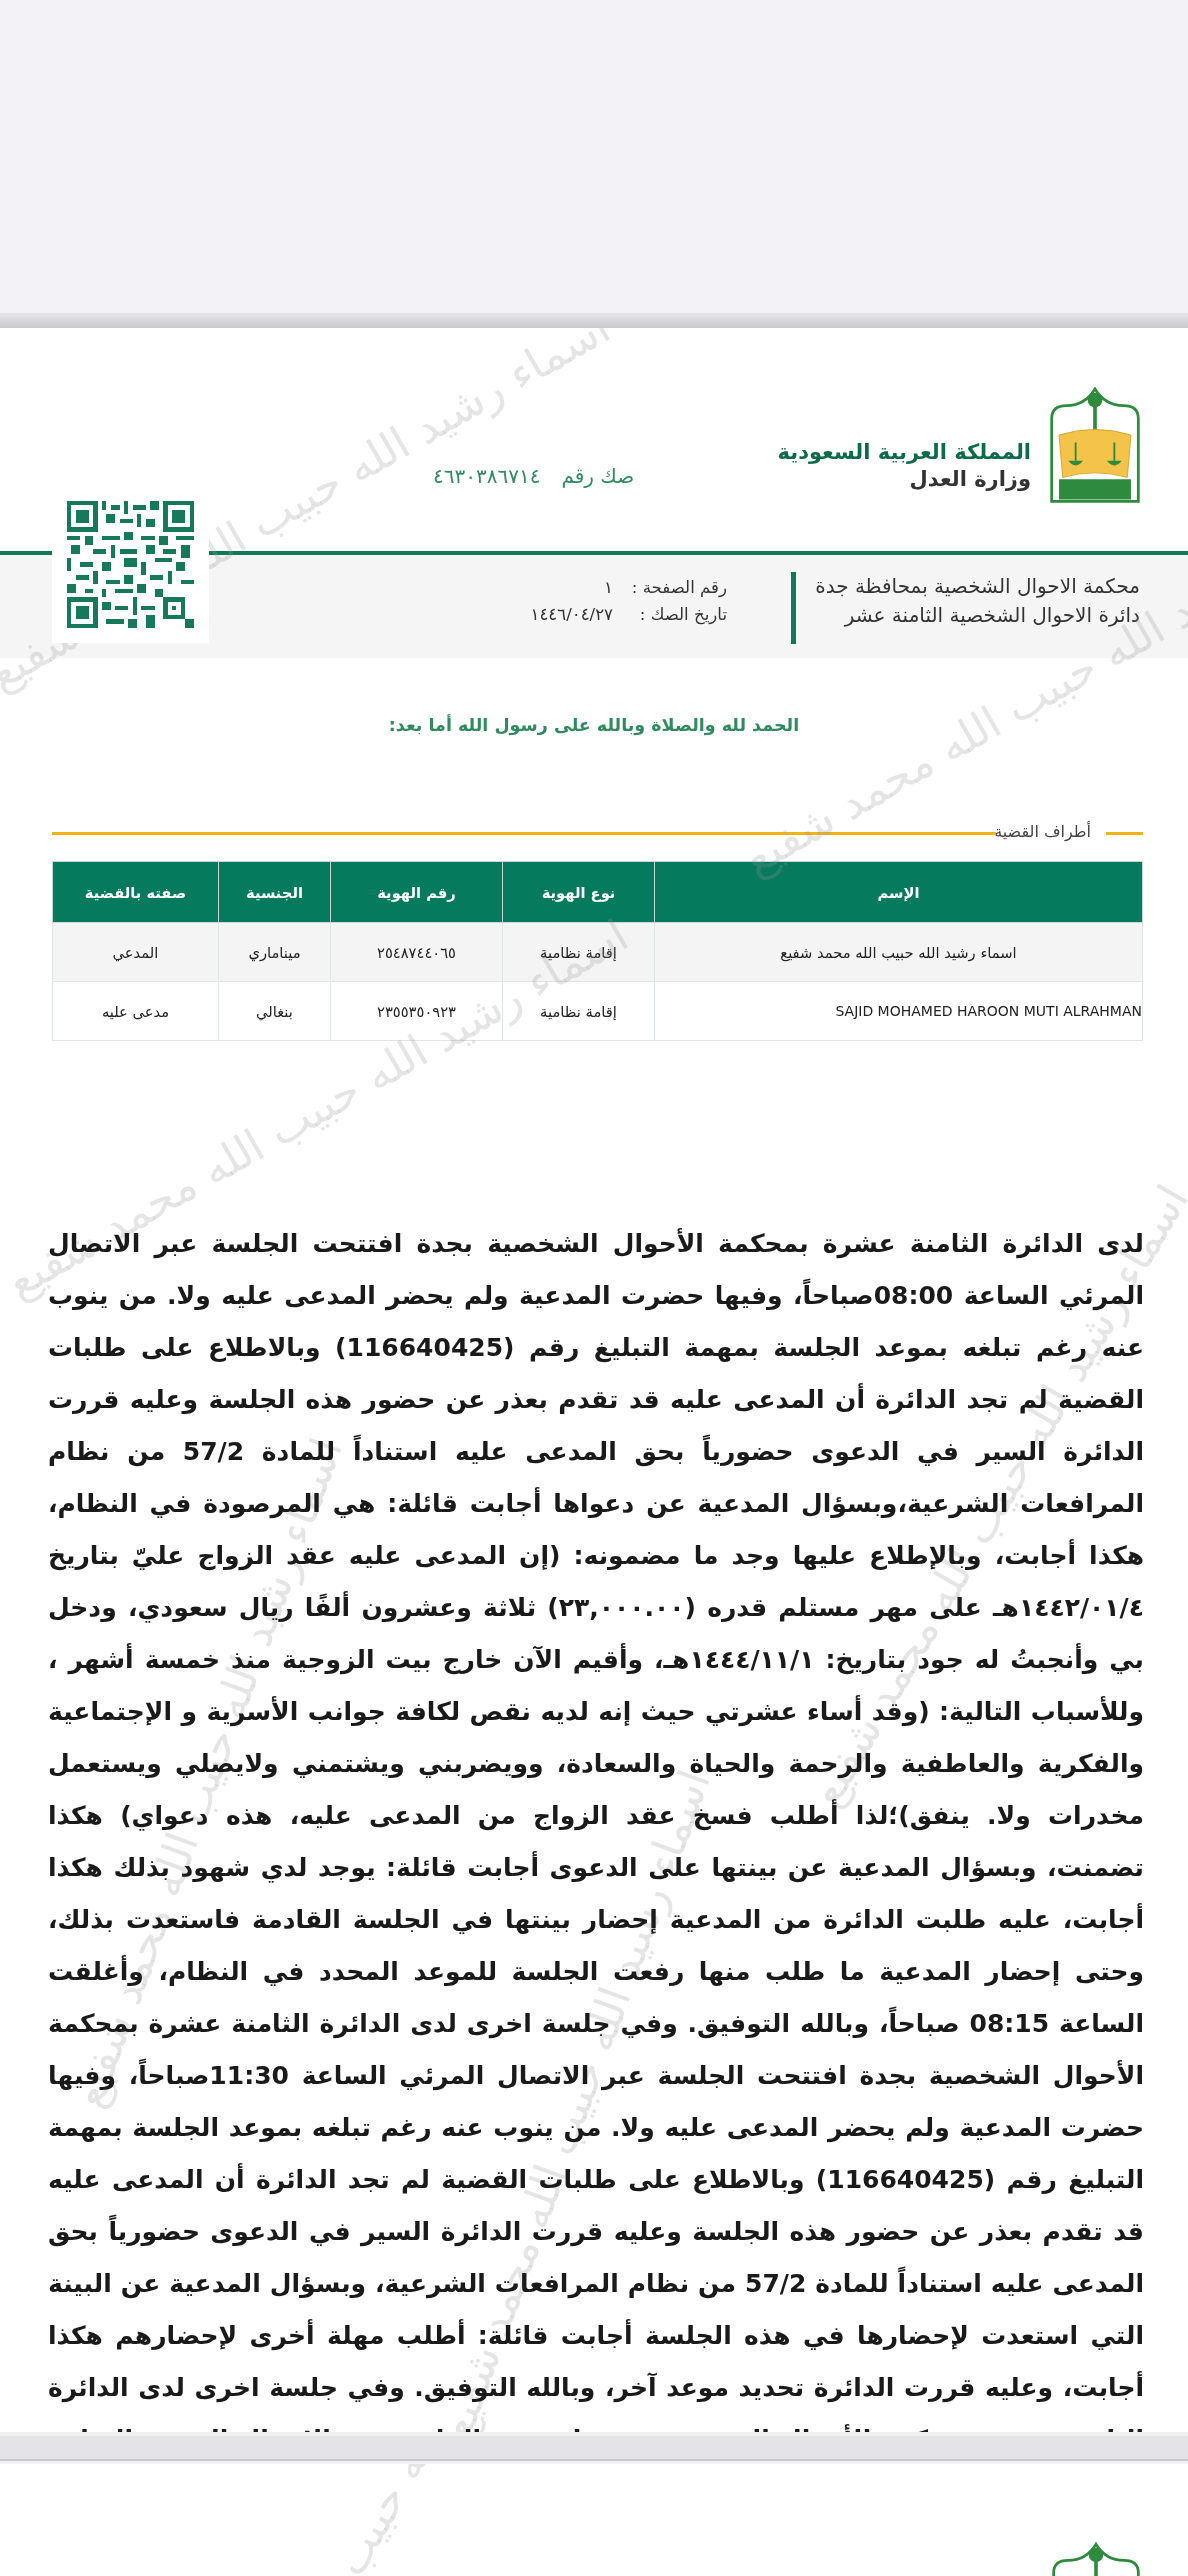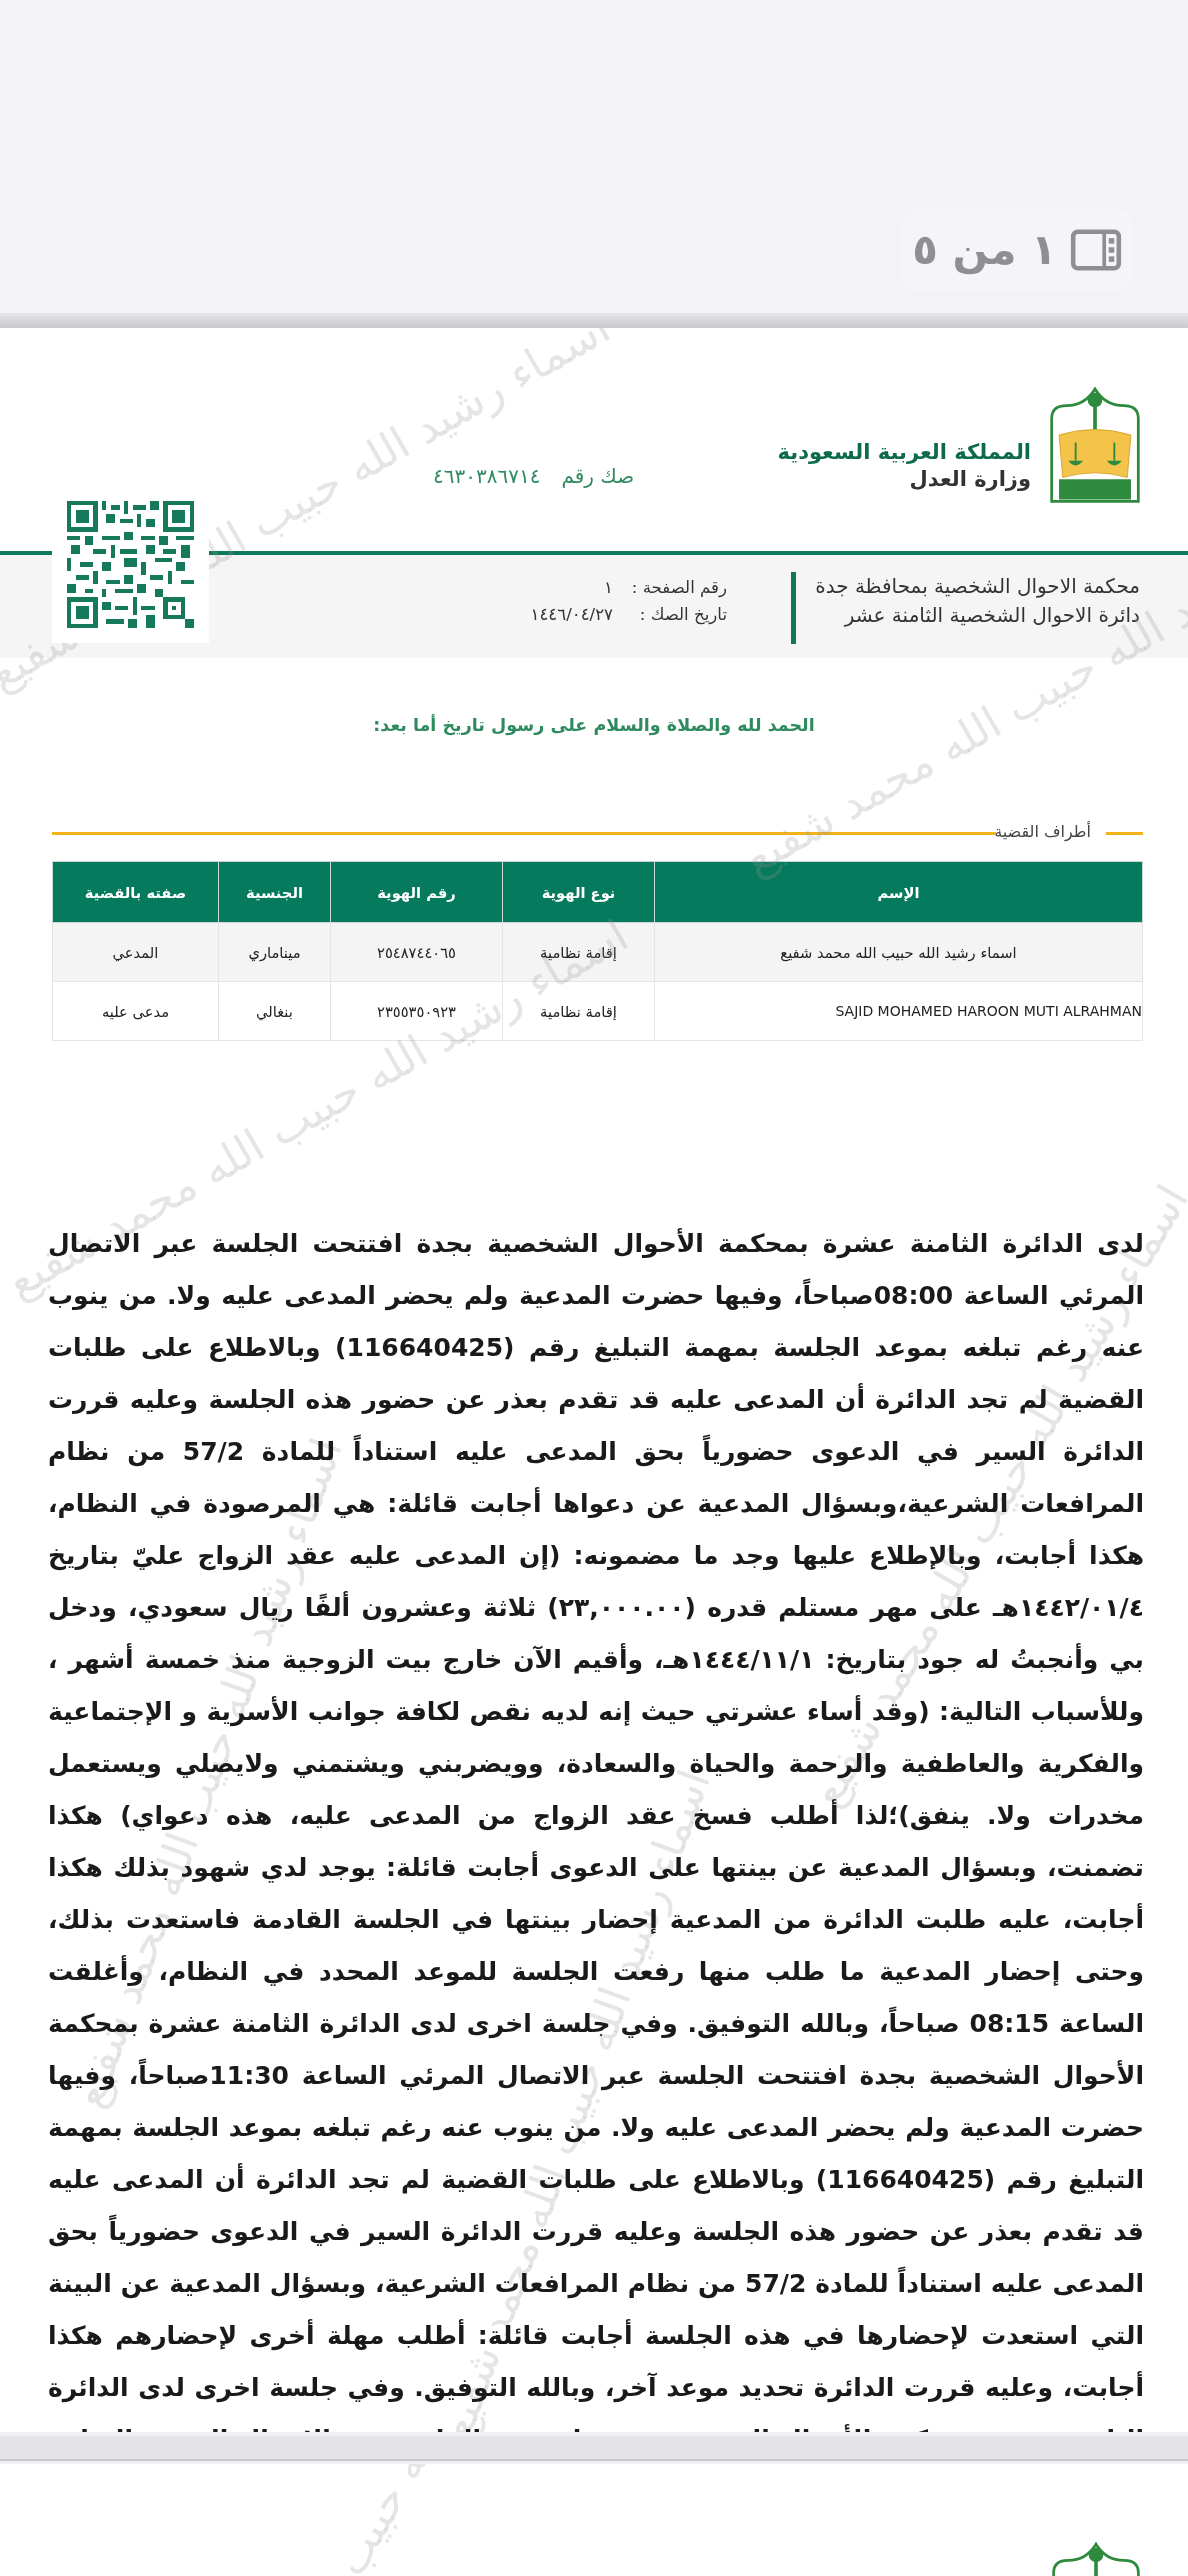--- a/index.html
+++ b/index.html
@@ -193,32 +193,20 @@
     }
     .page2 .p2-logo {
       position: absolute; right: 46px; top: 77px; width: 92px; height: 120px;
     }
   </style>
 </head>
 <body>
 
 <div class="viewer">
 
-  <div class="page-pill">
-    <span class="pill-icon">
-      <svg width="52" height="42" viewBox="0 0 56 46">
-        <rect x="3" y="3" width="50" height="40" rx="5" fill="none" stroke="#8e8e93" stroke-width="5"></rect>
-        <line x1="37" y1="3" x2="37" y2="43" stroke="#8e8e93" stroke-width="4"></line>
-        <rect x="42" y="10" width="6" height="6" fill="#8e8e93"></rect>
-        <rect x="42" y="20" width="6" height="6" fill="#8e8e93"></rect>
-        <rect x="42" y="30" width="6" height="6" fill="#8e8e93"></rect>
-      </svg>
-    </span>
-    <span class="pill-text">١ من ٥</span>
-  </div>
 
   <div class="page-sep-top"></div>
 
   <div class="page">
 
     <div class="wm" style="top:147px; left:-55px; transform:rotate(-30deg);">اسماء رشيد الله حبيب الله محمد شفيع</div>
     <div class="wm" style="top:332px; left:700px; transform:rotate(-30deg);">اسماء رشيد الله حبيب الله محمد شفيع</div>
     <div class="wm" style="top:755px; left:-37px; transform:rotate(-30deg);">اسماء رشيد الله حبيب الله محمد شفيع</div>
     <div class="wm" style="top:1142px; left:645px; transform:rotate(-60deg);">اسماء رشيد الله حبيب الله محمد شفيع</div>
     <div class="wm" style="top:1419px; left:-147px; transform:rotate(-70deg);">اسماء رشيد الله حبيب الله محمد شفيع</div>
@@ -321,21 +309,21 @@
           <span class="k">رقم الصفحة :</span>
           <span class="v">١</span>
         </div>
         <div class="meta-row">
           <span class="k">تاريخ الصك :</span>
           <span class="v">١٤٤٦/٠٤/٢٧</span>
         </div>
       </div>
     </div>
 
-    <div class="intro1">الحمد لله والصلاة والسلام على رسول تاريخ أما بعد:</div>
+    <div class="intro1">الحمد لله والصلاة وبالله على رسول الله أما بعد:</div>
 
     <div class="parties-label-row">
       <div class="parties-line right"></div>
       <div class="parties-label">أطراف القضية</div>
       <div class="parties-line left"></div>
     </div>
 
     <table class="parties-table">
       <thead>
         <tr>

